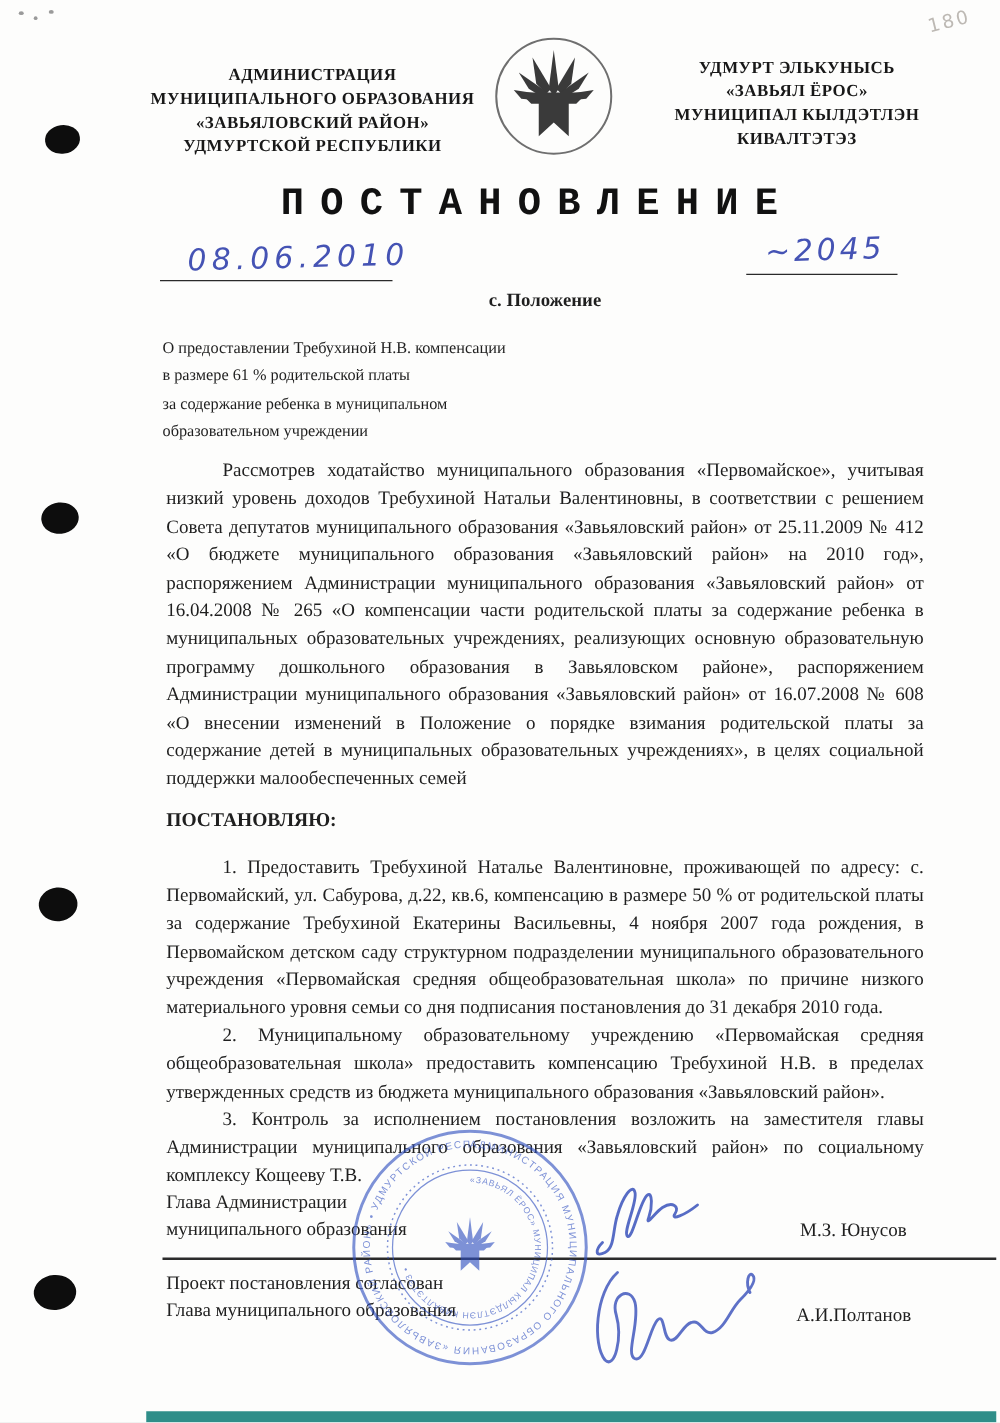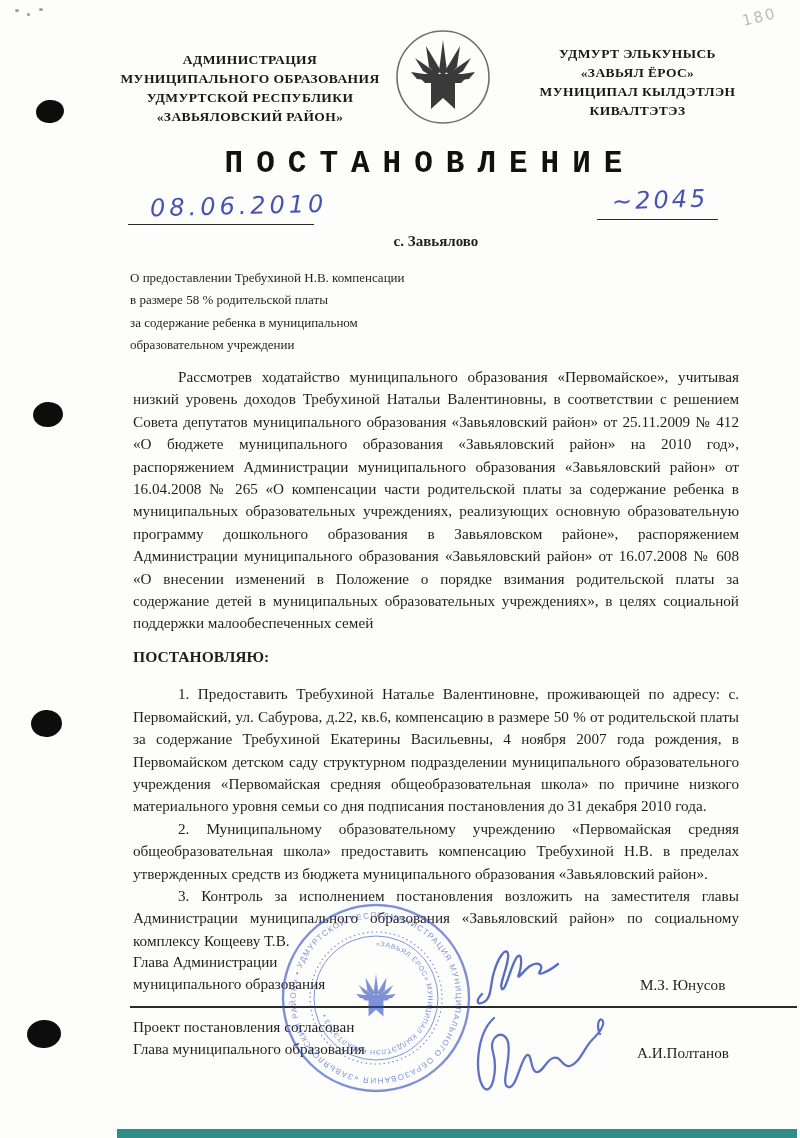--- a/index.html
+++ b/index.html
@@ -51,22 +51,22 @@
   <div class="punch" style="left:36px;top:100px;width:28px;height:23px;transform:rotate(-8deg);"></div>
   <div class="punch" style="left:33px;top:402px;width:30px;height:25px;transform:rotate(-6deg);"></div>
   <div class="punch" style="left:31px;top:710px;width:31px;height:27px;transform:rotate(-5deg);"></div>
   <div class="punch" style="left:27px;top:1020px;width:34px;height:28px;transform:rotate(-4deg);"></div>
 
   <div class="pencil-note">180</div>
 
   <div class="org-block org-left">
     <div>АДМИНИСТРАЦИЯ</div>
     <div>МУНИЦИПАЛЬНОГО ОБРАЗОВАНИЯ</div>
+    <div>«ЗАВЬЯЛОВСКИЙ  РАЙОН»</div>
     <div>УДМУРТСКОЙ РЕСПУБЛИКИ</div>
-    <div>«ЗАВЬЯЛОВСКИЙ  РАЙОН»</div>
   </div>
 
   <div class="emblem">
     <svg width="100" height="100" viewBox="0 0 100 100">
       <circle cx="50" cy="50" r="46" fill="none" stroke="#6f6f6f" stroke-width="1.6"></circle>
       <g fill="#3a3a3a">
         <polygon points="50,13 54,44 50,50 46,44"></polygon>
         <polygon points="33,19 48,44 44,48 36,40"></polygon>
         <polygon points="67,19 52,44 56,48 64,40"></polygon>
         <polygon points="22,31 45,47 43,52 30,44"></polygon>
@@ -86,25 +86,25 @@
     <div>КИВАЛТЭТЭЗ</div>
   </div>
 
   <div class="doc-title">ПОСТАНОВЛЕНИЕ</div>
 
   <div class="hand hand-date">08.06.2010</div>
   <div class="ink-line" style="left:128px;top:224px;width:186px;"></div>
   <div class="hand hand-num">~2045</div>
   <div class="ink-line" style="left:597px;top:219px;width:121px;"></div>
 
-  <div class="place-line">с. Завьялово</div>
+  <div class="place-line">с. Положение</div>
 
   <div class="subject">
     <div>О предоставлении Требухиной Н.В.  компенсации</div>
-    <div>в размере 58 %  родительской платы</div>
+    <div>в размере 61 %  родительской платы</div>
     <div>за содержание ребенка  в муниципальном</div>
     <div>образовательном учреждении</div>
   </div>
 
   <div class="doc-body">
     <p>Рассмотрев ходатайство муниципального образования «Первомайское», учитывая низкий уровень доходов Требухиной Натальи Валентиновны, в соответствии с решением Совета депутатов муниципального образования «Завьяловский район» от 25.11.2009 № 412 «О бюджете муниципального образования «Завьяловский район» на 2010 год», распоряжением Администрации муниципального образования «Завьяловский район» от 16.04.2008 № 265 «О компенсации части родительской платы за содержание ребенка в муниципальных образовательных учреждениях, реализующих основную образовательную программу дошкольного образования в Завьяловском районе», распоряжением Администрации муниципального образования «Завьяловский район» от 16.07.2008 № 608 «О внесении изменений в Положение о порядке взимания родительской платы за содержание детей в муниципальных образовательных учреждениях», в целях социальной поддержки малообеспеченных семей</p>
     <p class="resolve">ПОСТАНОВЛЯЮ:</p>
     <p>1. Предоставить Требухиной Наталье Валентиновне, проживающей по адресу: с. Первомайский, ул. Сабурова, д.22, кв.6, компенсацию в размере 50 % от родительской платы за содержание Требухиной Екатерины Васильевны, 4 ноября 2007 года рождения, в Первомайском детском саду структурном подразделении муниципального образовательного учреждения «Первомайская средняя общеобразовательная школа» по причине низкого материального уровня семьи со дня подписания постановления до 31 декабря 2010 года.</p>
     <p>2. Муниципальному образовательному учреждению «Первомайская средняя общеобразовательная школа» предоставить компенсацию Требухиной Н.В. в пределах утвержденных средств из бюджета муниципального образования «Завьяловский район».</p>
     <p>3. Контроль за исполнением постановления возложить на заместителя главы Администрации муниципального образования «Завьяловский район» по социальному комплексу Кощееву Т.В.</p>

